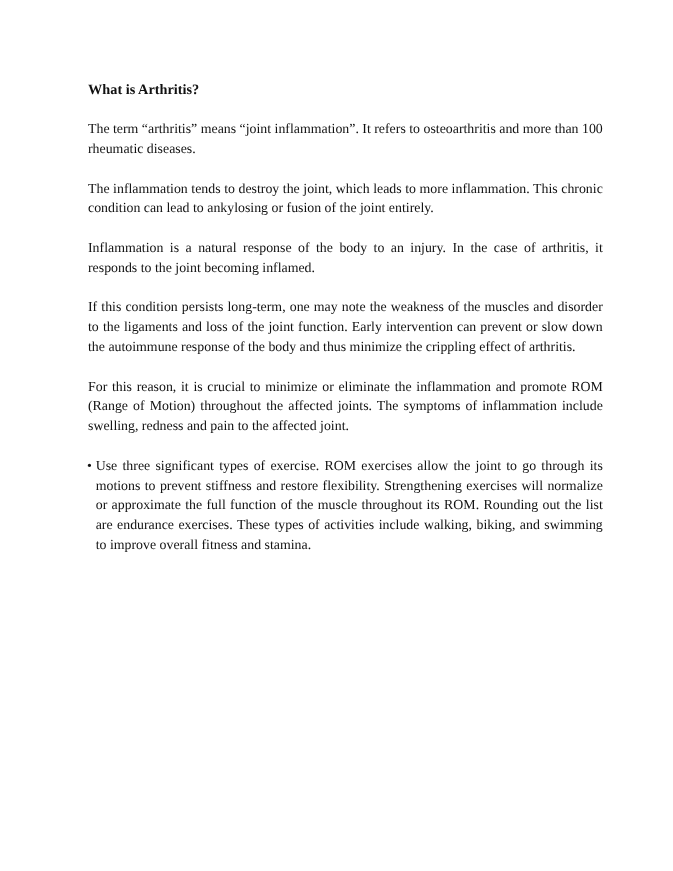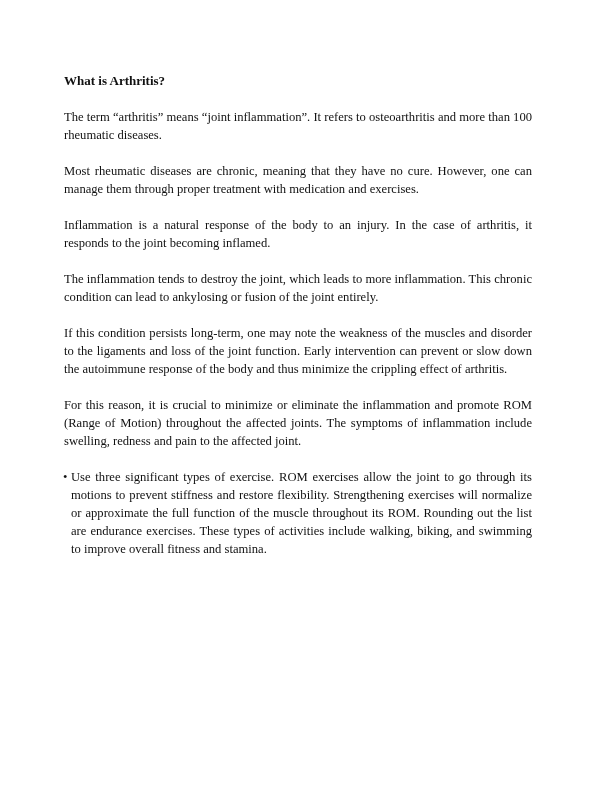--- a/index.html
+++ b/index.html
@@ -1,36 +1,35 @@
 <!DOCTYPE html>
 <html><head>
 <meta charset="utf-8">
 <style>
   html, body { margin: 0; padding: 0; background: #ffffff; }
   body { width: 612px; height: 792px; position: relative; overflow: hidden; }
   .page {
-    position: absolute; left: 64px; top: 72px; width: 468px;
+    position: absolute; left: 80px; top: 72px; width: 468px;
     font-family: "Liberation Serif", "DejaVu Serif", serif;
     font-size: 12.6px; line-height: 18px; color: #111111;
   }
   .heading { font-weight: bold; margin: 0 0 18px 0; font-size: 13px; }
   .para { margin: 0 0 18px 0; text-align: justify; }
   .bullet-list { margin: 0; padding: 0; list-style: none; }
   .bullet-item { position: relative; padding-left: 7px; text-align: justify; }
   .bullet-mark { position: absolute; left: -1px; top: 0; }
 </style>
 </head>
 <body>
 
 <div class="page">
   <p class="heading">What is Arthritis?</p>
   <p class="para">The term “arthritis” means “joint inflammation”. It refers to osteoarthritis and more than 100 rheumatic diseases.</p>
-  <p class="para">Most rheumatic diseases are chronic, meaning that they have no cure. However, one can manage them through proper treatment with medication and exercises.</p>
+  <p class="para">The inflammation tends to destroy the joint, which leads to more inflammation. This chronic condition can lead to ankylosing or fusion of the joint entirely.</p>
   <p class="para">Inflammation is a natural response of the body to an injury. In the case of arthritis, it responds to the joint becoming inflamed.</p>
-  <p class="para">The inflammation tends to destroy the joint, which leads to more inflammation. This chronic condition can lead to ankylosing or fusion of the joint entirely.</p>
   <p class="para">If this condition persists long-term, one may note the weakness of the muscles and disorder to the ligaments and loss of the joint function. Early intervention can prevent or slow down the autoimmune response of the body and thus minimize the crippling effect of arthritis.</p>
   <p class="para">For this reason, it is crucial to minimize or eliminate the inflammation and promote ROM (Range of Motion) throughout the affected joints. The symptoms of inflammation include swelling, redness and pain to the affected joint.</p>
   <ul class="bullet-list">
     <li class="bullet-item">
       <span class="bullet-mark">•</span>
       <span>Use three significant types of exercise.  ROM exercises allow the joint to go through its motions to prevent stiffness and restore flexibility. Strengthening exercises will normalize or approximate the full function of the muscle throughout its ROM. Rounding out the list are endurance exercises. These types of activities include walking, biking, and swimming to improve overall fitness and stamina.</span>
     </li>
   </ul>
 </div>
 

